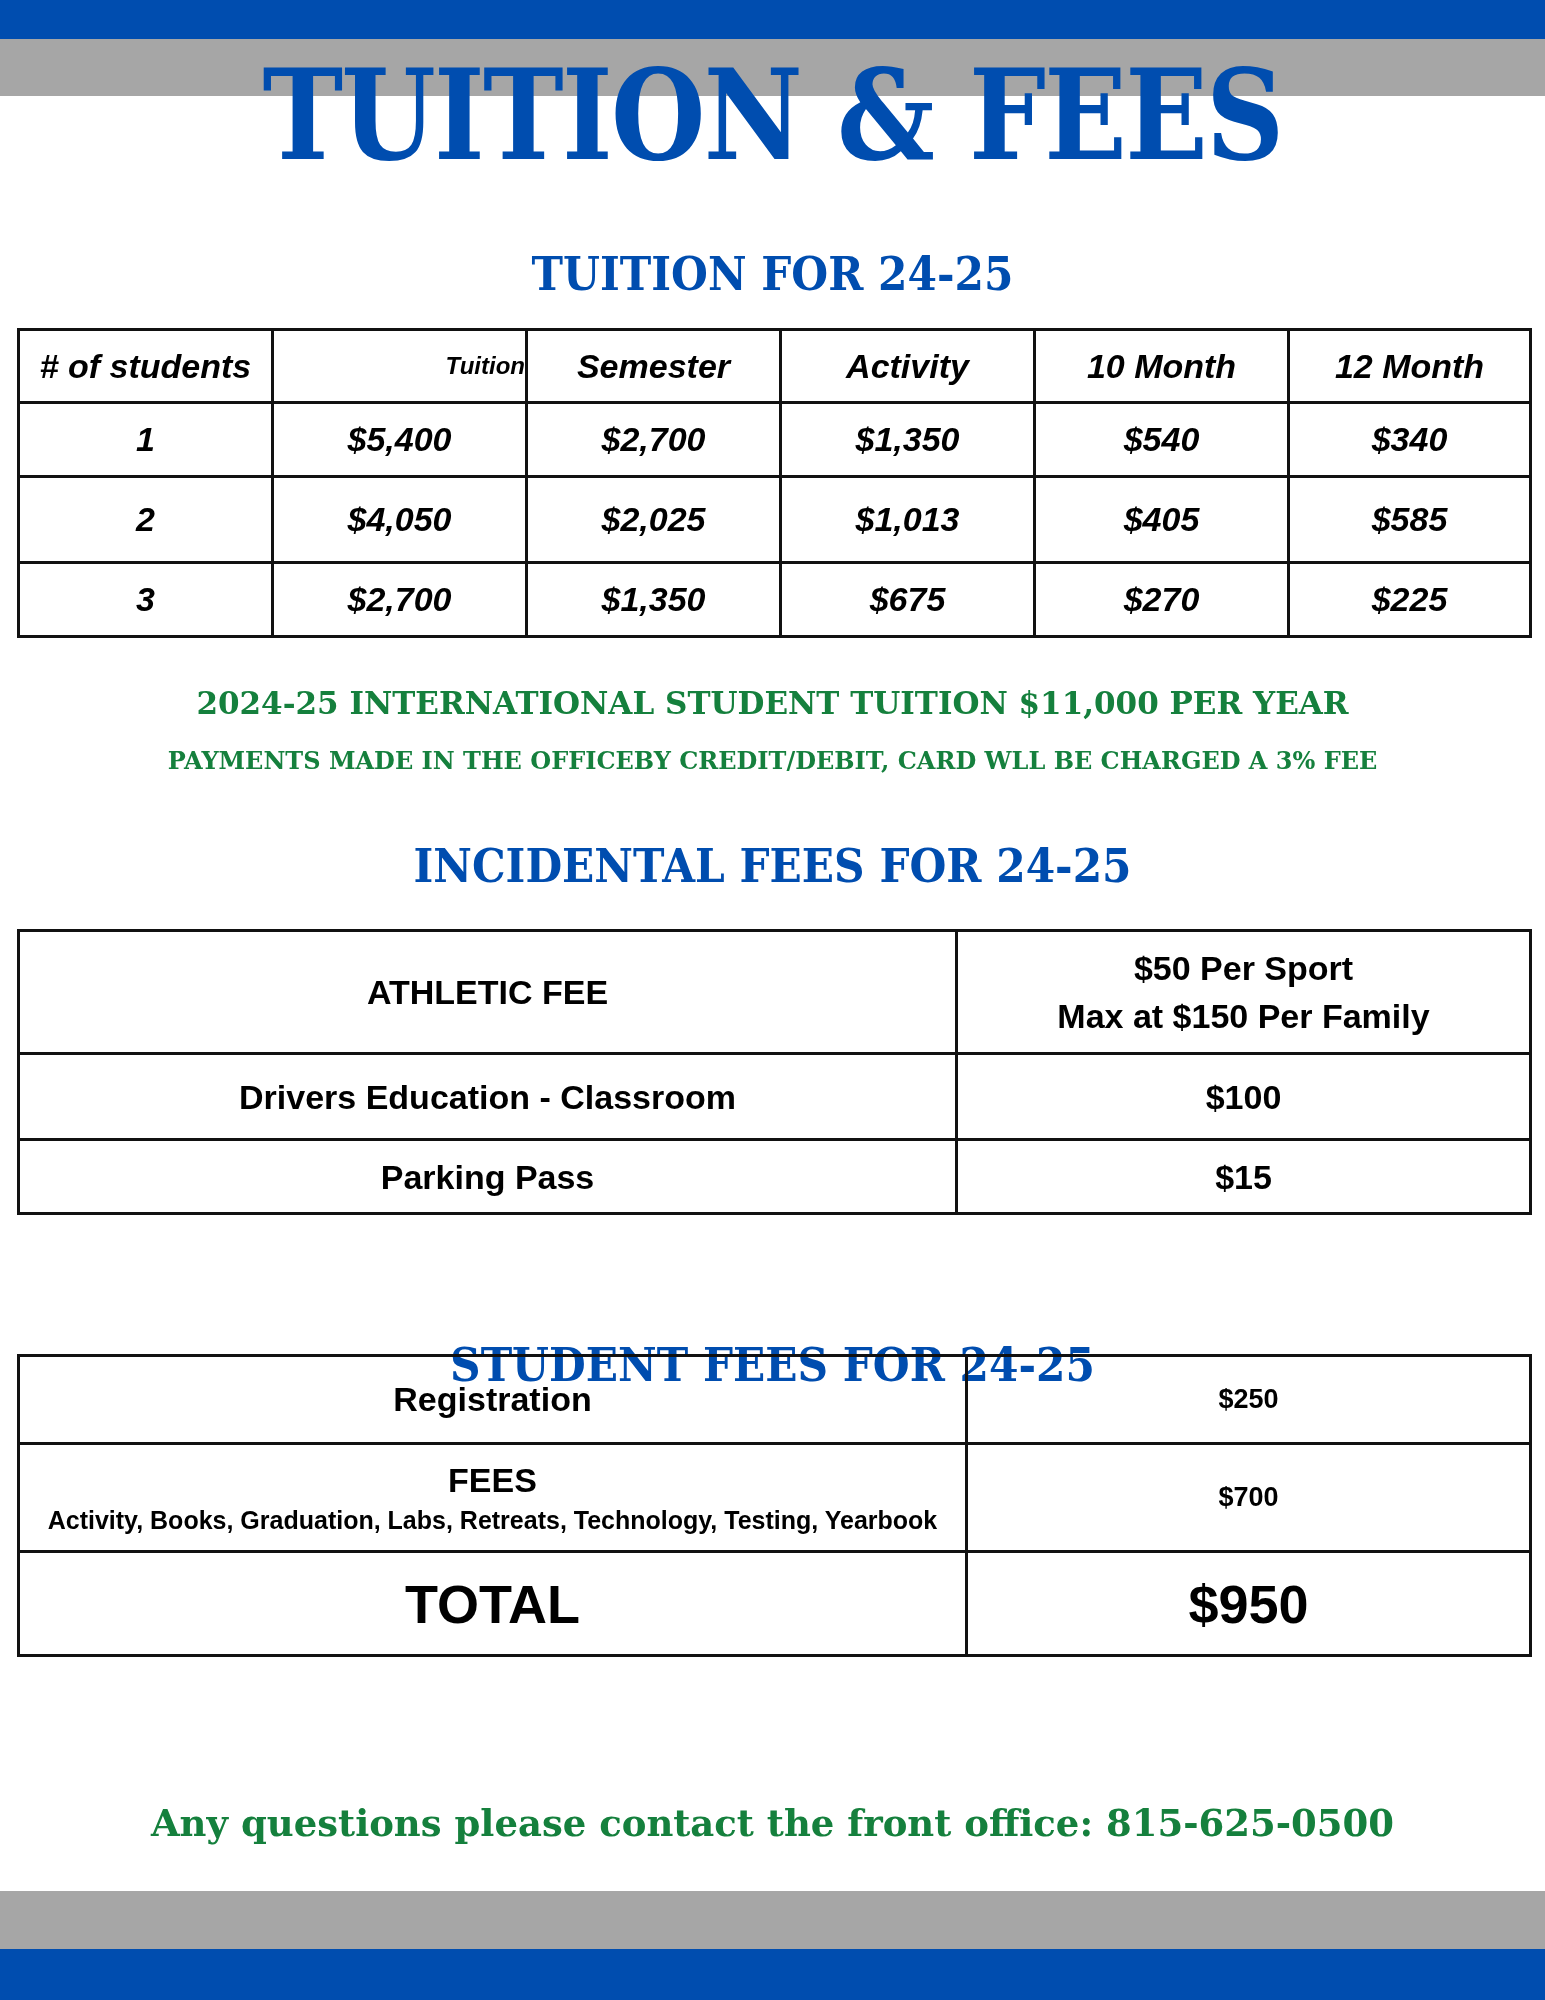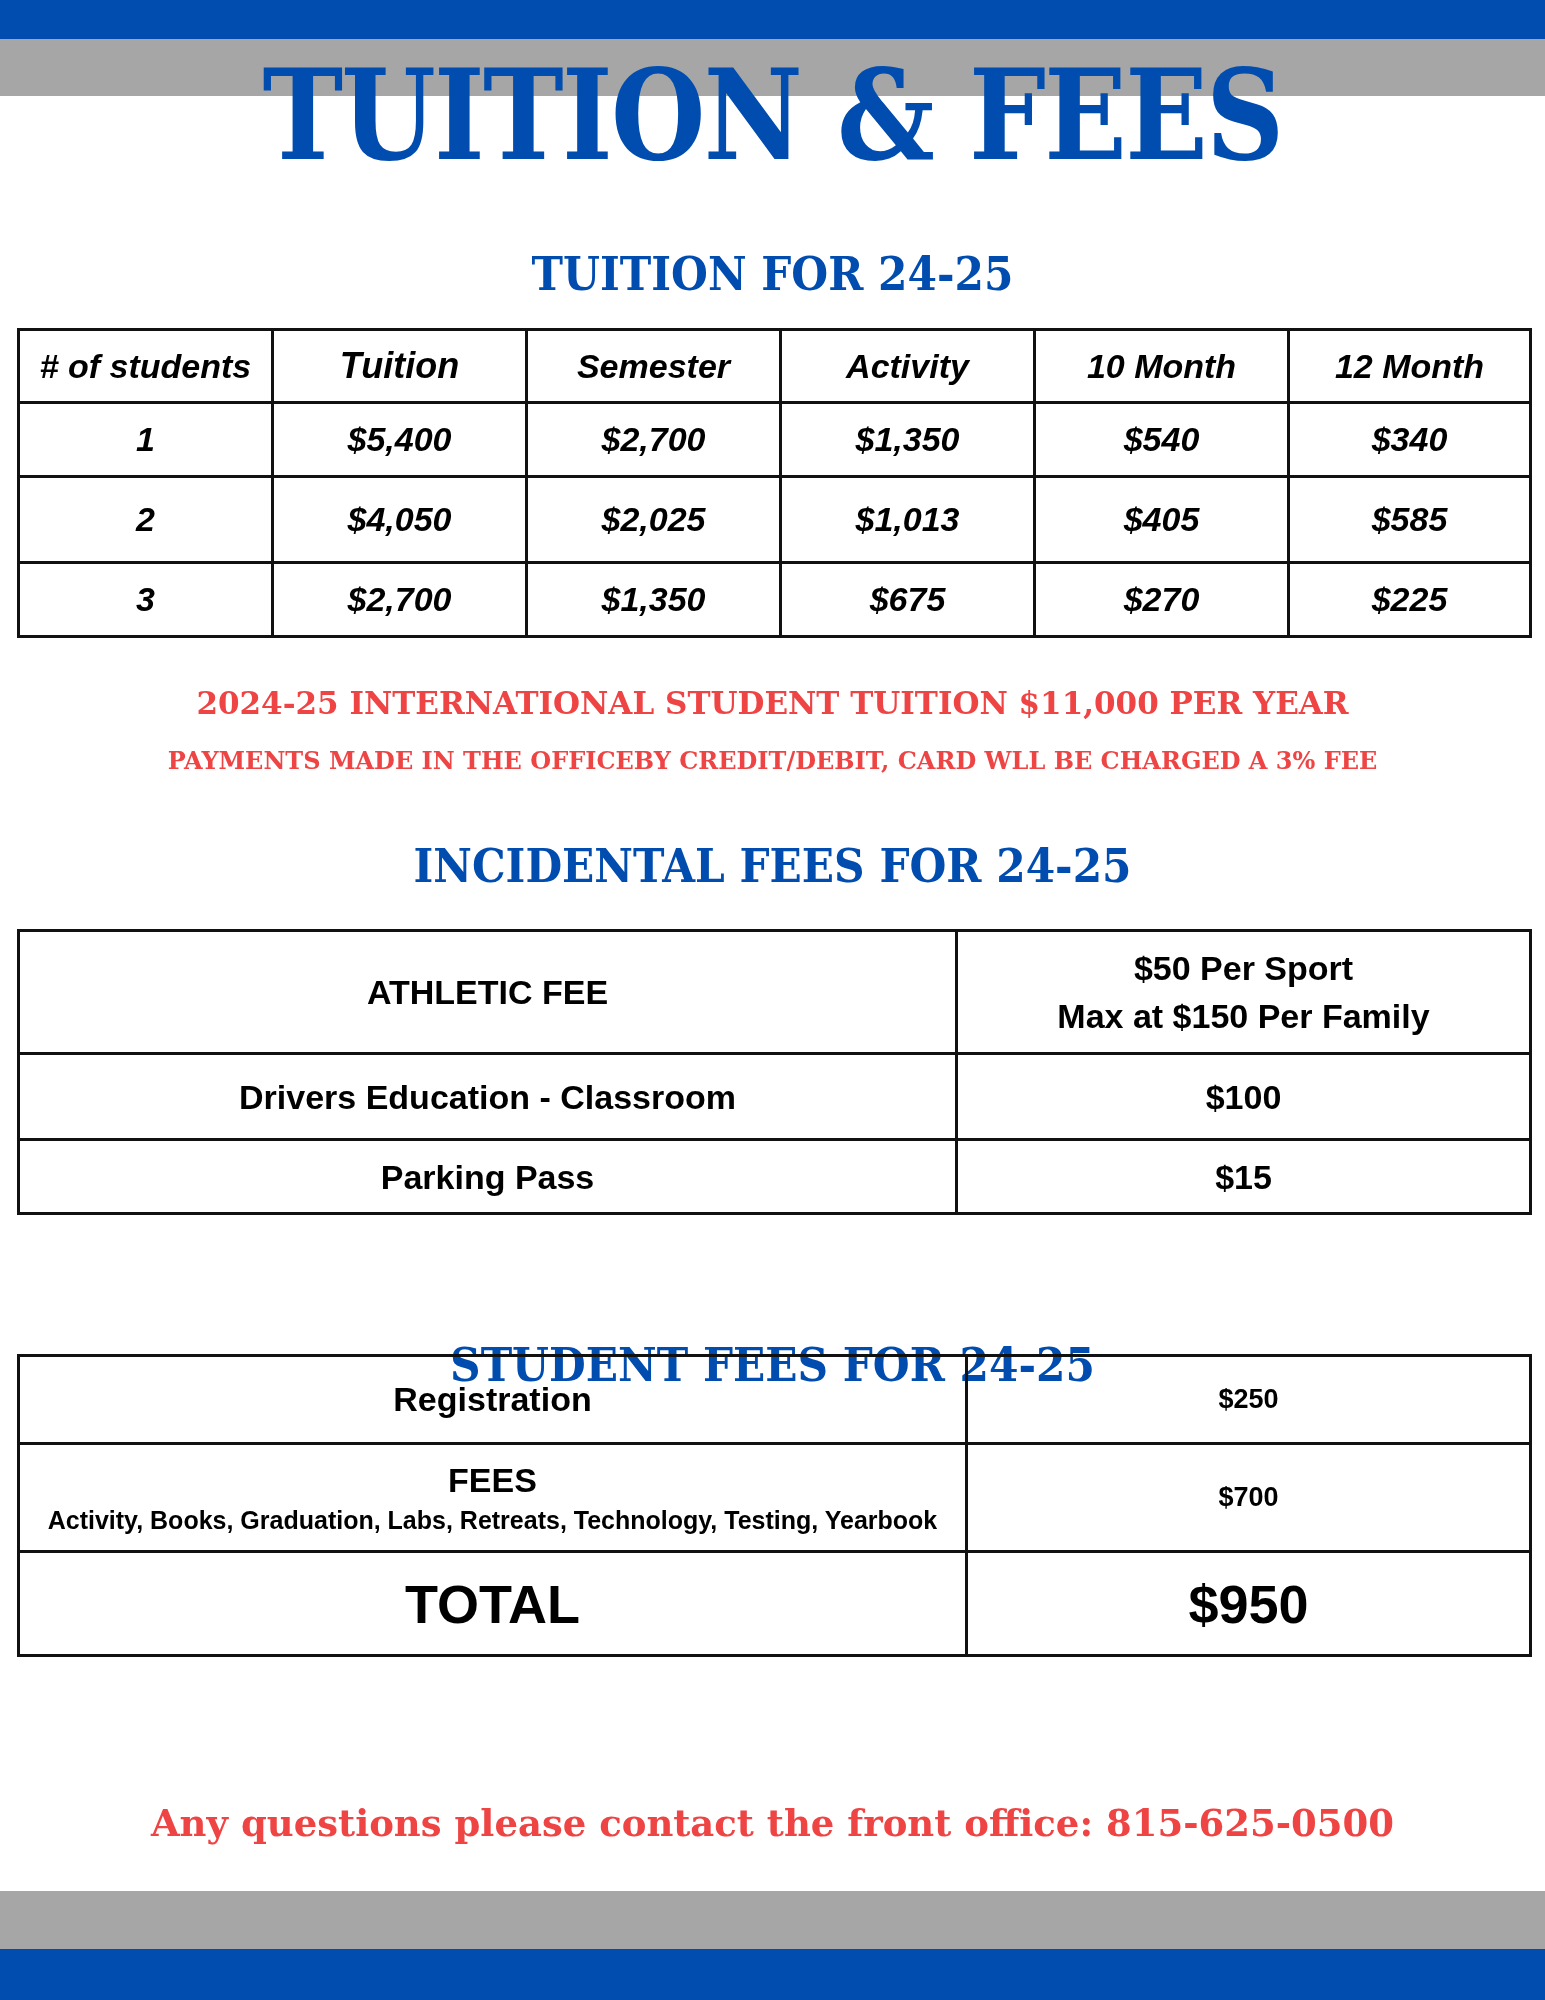--- a/index.html
+++ b/index.html
@@ -20,33 +20,33 @@
       transform: scaleX(0.86); transform-origin: center;
     }
     .section-title {
       position: absolute; left: 0; width: 1545px; text-align: center;
       font-family: "DejaVu Serif", serif; font-weight: bold; color: #004daf;
       font-size: 46px; line-height: 56px;
       transform: scaleX(0.92); transform-origin: center;
     }
     .note {
       position: absolute; left: 0; width: 1545px; text-align: center;
-      font-family: "DejaVu Serif", serif; font-weight: bold; color: #ef4444;
+      font-family: "DejaVu Serif", serif; font-weight: bold; color: #15803d;
     }
     table {
       position: absolute; border-collapse: collapse; table-layout: fixed;
     }
     td {
       border: 3px solid #111; text-align: center; vertical-align: middle;
       font-family: "Liberation Sans", sans-serif; font-weight: bold; padding: 0;
     }
     .tuition-table { left: 17px; top: 328px; width: 1512px; }
     .tuition-table td { font-size: 34px; font-style: italic; }
     .tuition-table .hdr td { height: 70px; font-size: 34px; }
-    .tuition-table .hdr td.small { font-size: 36px; }
+    .tuition-table .hdr td.small { font-size: 24px; text-align: right; }
     .incidental-table { left: 17px; top: 929px; width: 1512px; padding-left: 36px; }
     .incidental-table td { font-size: 34px; line-height: 48px; }
     .student-table { left: 17px; top: 1354px; width: 1512px; }
     .student-table td { font-size: 34px; }
     .student-table .small-val { font-size: 27px; }
     .student-table .sub { display: block; font-size: 25px; margin-top: 6px; }
     .student-table .total td { font-size: 54px; }
   </style>
 </head>
 <body>

